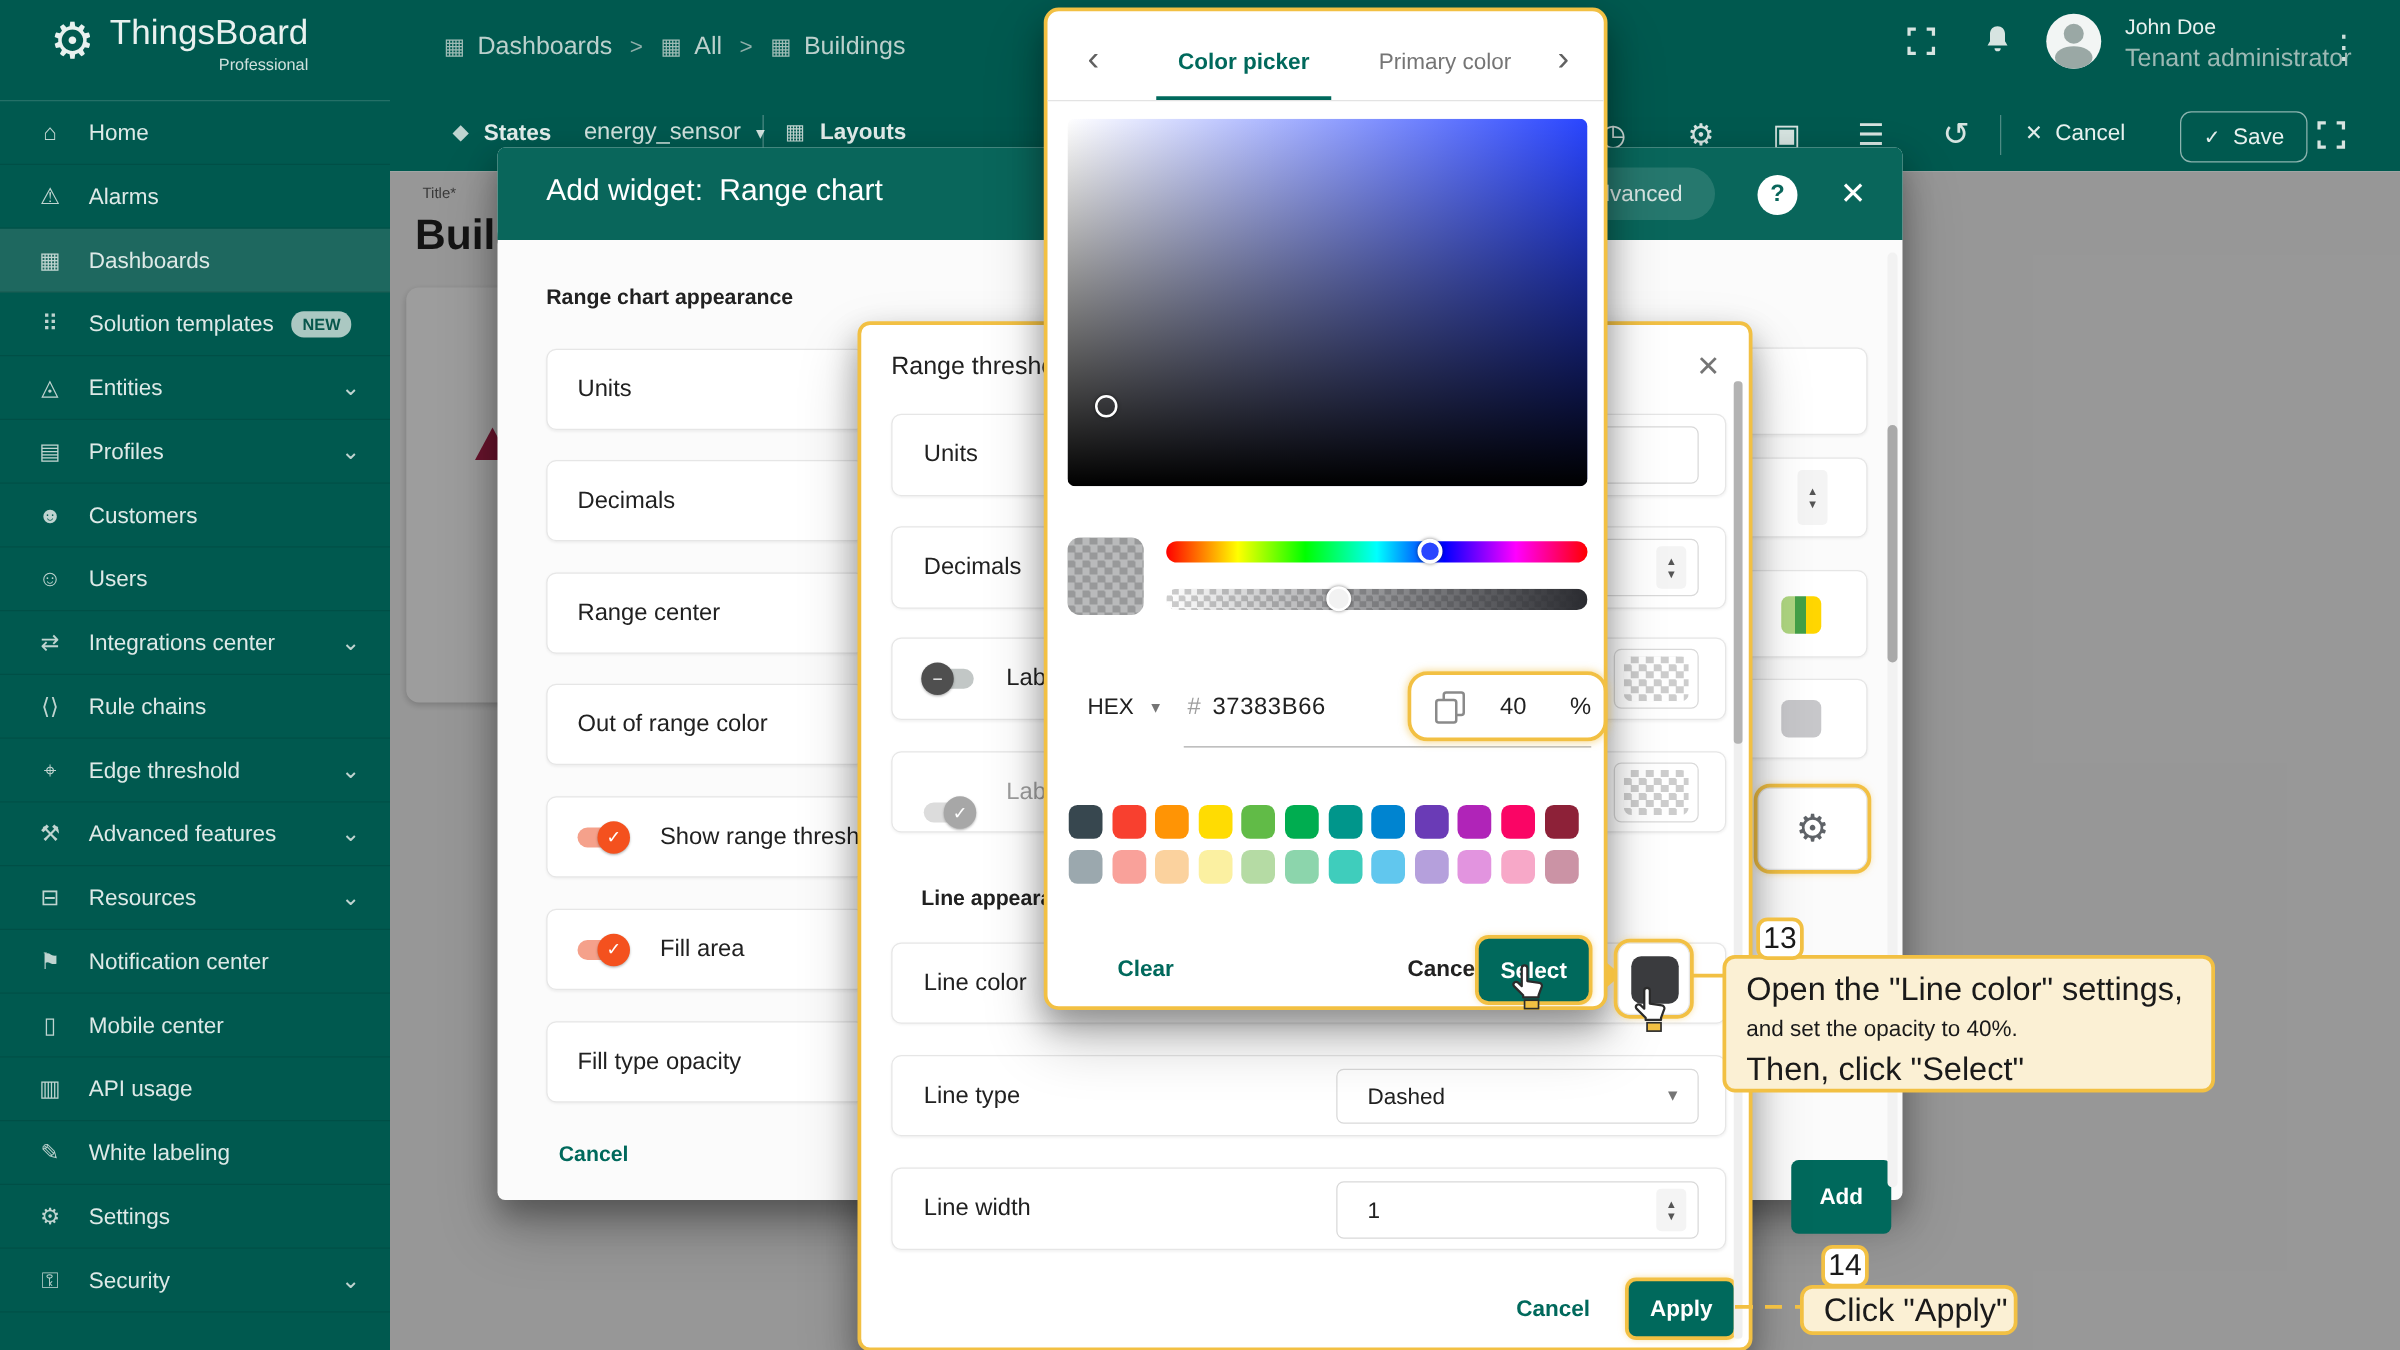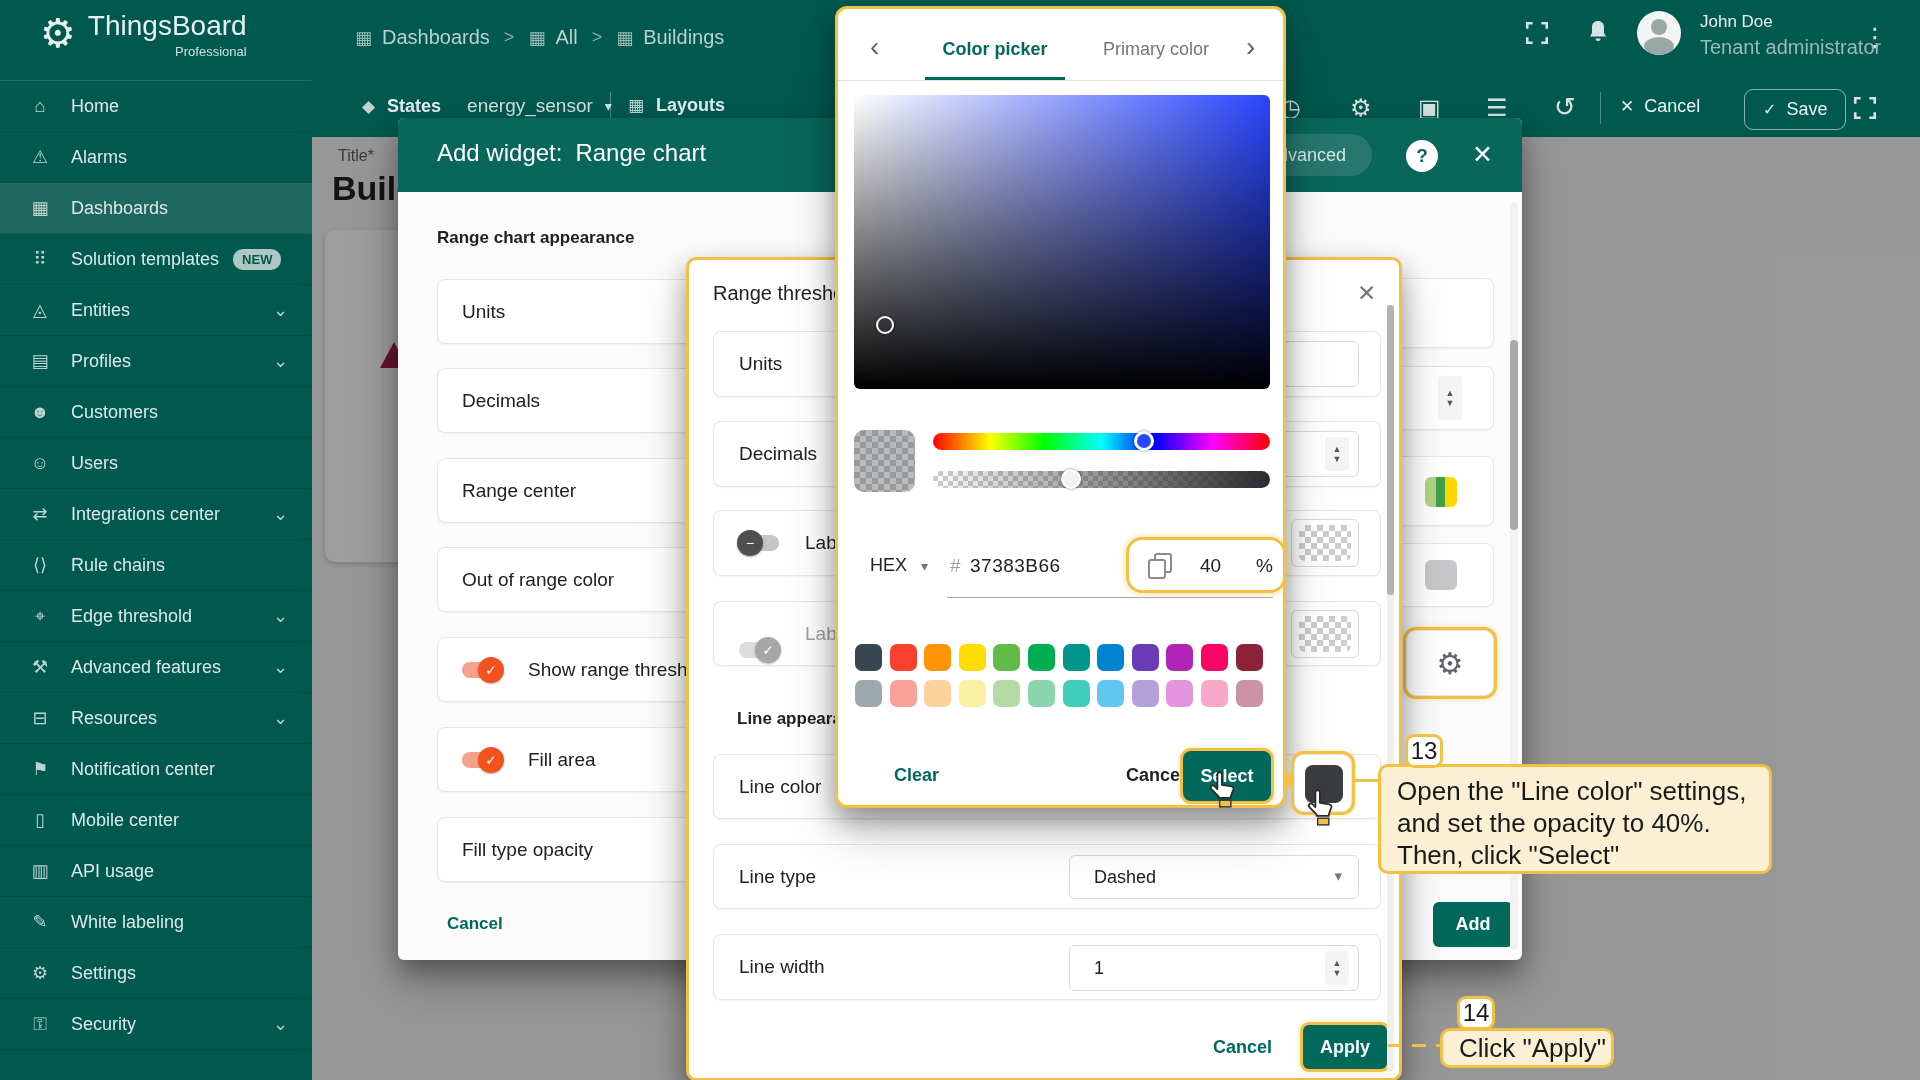--- a/index.html
+++ b/index.html
@@ -221,21 +221,21 @@
         </div>
         <div class="sb-item">
           <span class="sb-ic">⚿</span>
           <span class="sb-lb">Security</span>
           <span class="sb-chev">⌄</span>
         </div>
       </div>
   </div>
 
   <div class="abs" style="left:312px;top:137px;width:1608px;height:943px;background:#E9E9E9;">
-    <div class="abs" style="left:26px;top:10px;font-size:16px;color:#5A5A5A;">Title*</div>
+    <div class="abs" style="left:26px;top:10px;font-size:12px;color:#5A5A5A;">Title*</div>
     <div class="abs" style="left:20px;top:32px;font-size:34px;font-weight:700;color:#1F1F1F;white-space:nowrap;">Buildings</div>
     <div class="abs" style="left:13px;top:93px;width:380px;height:332px;background:#F2F2F2;border-radius:10px;box-shadow:0 2px 6px rgba(0,0,0,.2);"></div>
     <div class="abs" style="left:68px;top:205px;width:0;height:0;border-left:14px solid transparent;border-right:14px solid transparent;border-bottom:26px solid #A21F45;"></div>
   </div>
   <div class="abs" style="left:312px;top:137px;width:1608px;height:943px;background:rgba(0,0,0,.35);"></div>
 
   <div class="abs dialog-shadow" style="left:398px;top:118px;width:1124px;height:842px;background:#FBFBFB;border-radius:6px;">
     <div class="abs" style="left:0;top:0;width:1124px;height:74px;background:#09665B;border-radius:6px 6px 0 0;">
       <div class="abs" style="left:39px;top:21px;display:flex;gap:13px;">
         <span style="color:#fff;font-size:24px;">Add widget:</span>
@@ -271,21 +271,21 @@
           <span class="tgl on">
             <span class="knob">✓</span>
           </span>
           <span class="lbl" style="white-space: nowrap;">Fill area</span>
         </div>
         <div class="abs card" style="left: 39px; top: 699px; width: 256px; height: 65px; display: flex; align-items: center; padding-left: 24px; gap: 26px;">
           <span class="lbl" style="white-space: nowrap;">Fill type opacity</span>
         </div>
       </div>
     <span class="abs teal-link" style="left:49px;top:796px;">Cancel</span>
-    <div class="abs teal-btn" style="left:1035px;top:784px;width:80px;height:45px;">
+    <div class="abs teal-btn" style="left:1035px;top:810px;width:80px;height:59px;">
         <span>Add</span>
       </div>
 
     <div class="abs card" style="left:972px;top:160px;width:124px;height:70px;"></div>
     <div class="abs card" style="left:972px;top:248px;width:124px;height:64px;"></div>
     <div class="abs stepper" style="left:1040px;top:258px;width:24px;height:44px;">
         <span>▲</span>
         <span>▼</span>
       </div>
     <div class="abs card" style="left:972px;top:338px;width:124px;height:70px;"></div>
@@ -439,21 +439,21 @@
     <div class="abs" style="left:446px;top:760px;width:0;height:0;border-top:11px solid transparent;border-bottom:11px solid transparent;border-left:13px solid #F2C043;"></div>
   </div>
 
   <div class="abs card ring" style="left:1294px;top:754px;width:58px;height:58px;border-radius:10px;">
     <div class="abs" style="left:10px;top:10px;width:38px;height:38px;border-radius:8px;background:#3A3B3E;"></div>
   </div>
 
   <div class="abs" style="left:1352px;top:779px;width:30px;height:3px;background:#F2C043;"></div>
   <div class="abs ann-box" style="left:1378px;top:764px;width:394px;height:110px;padding:8px 16px;">
     <div style="font-size:26px;line-height:32px;white-space:nowrap;">Open the "Line color" settings,</div>
-    <div style="font-size:26px;line-height:32px;white-space:nowrap;">and set the opacity to 40%.</div>
+    <div style="font-size:18px;line-height:32px;white-space:nowrap;">and set the opacity to 40%.</div>
     <div style="font-size:26px;line-height:32px;white-space:nowrap;">Then, click "Select"</div>
   </div>
   <div class="abs badge-num" style="left:1405px;top:734px;width:38px;height:34px;">
       <span>13</span>
     </div>
 
   <div class="abs dash-line" style="left:1388px;top:1044px;width:52px;"></div>
   <div class="abs ann-box" style="left:1440px;top:1028px;width:174px;height:40px;display:flex;align-items:center;padding:0 16px;">
     <span style="font-size:26px;white-space:nowrap;">Click "Apply"</span>
   </div>

